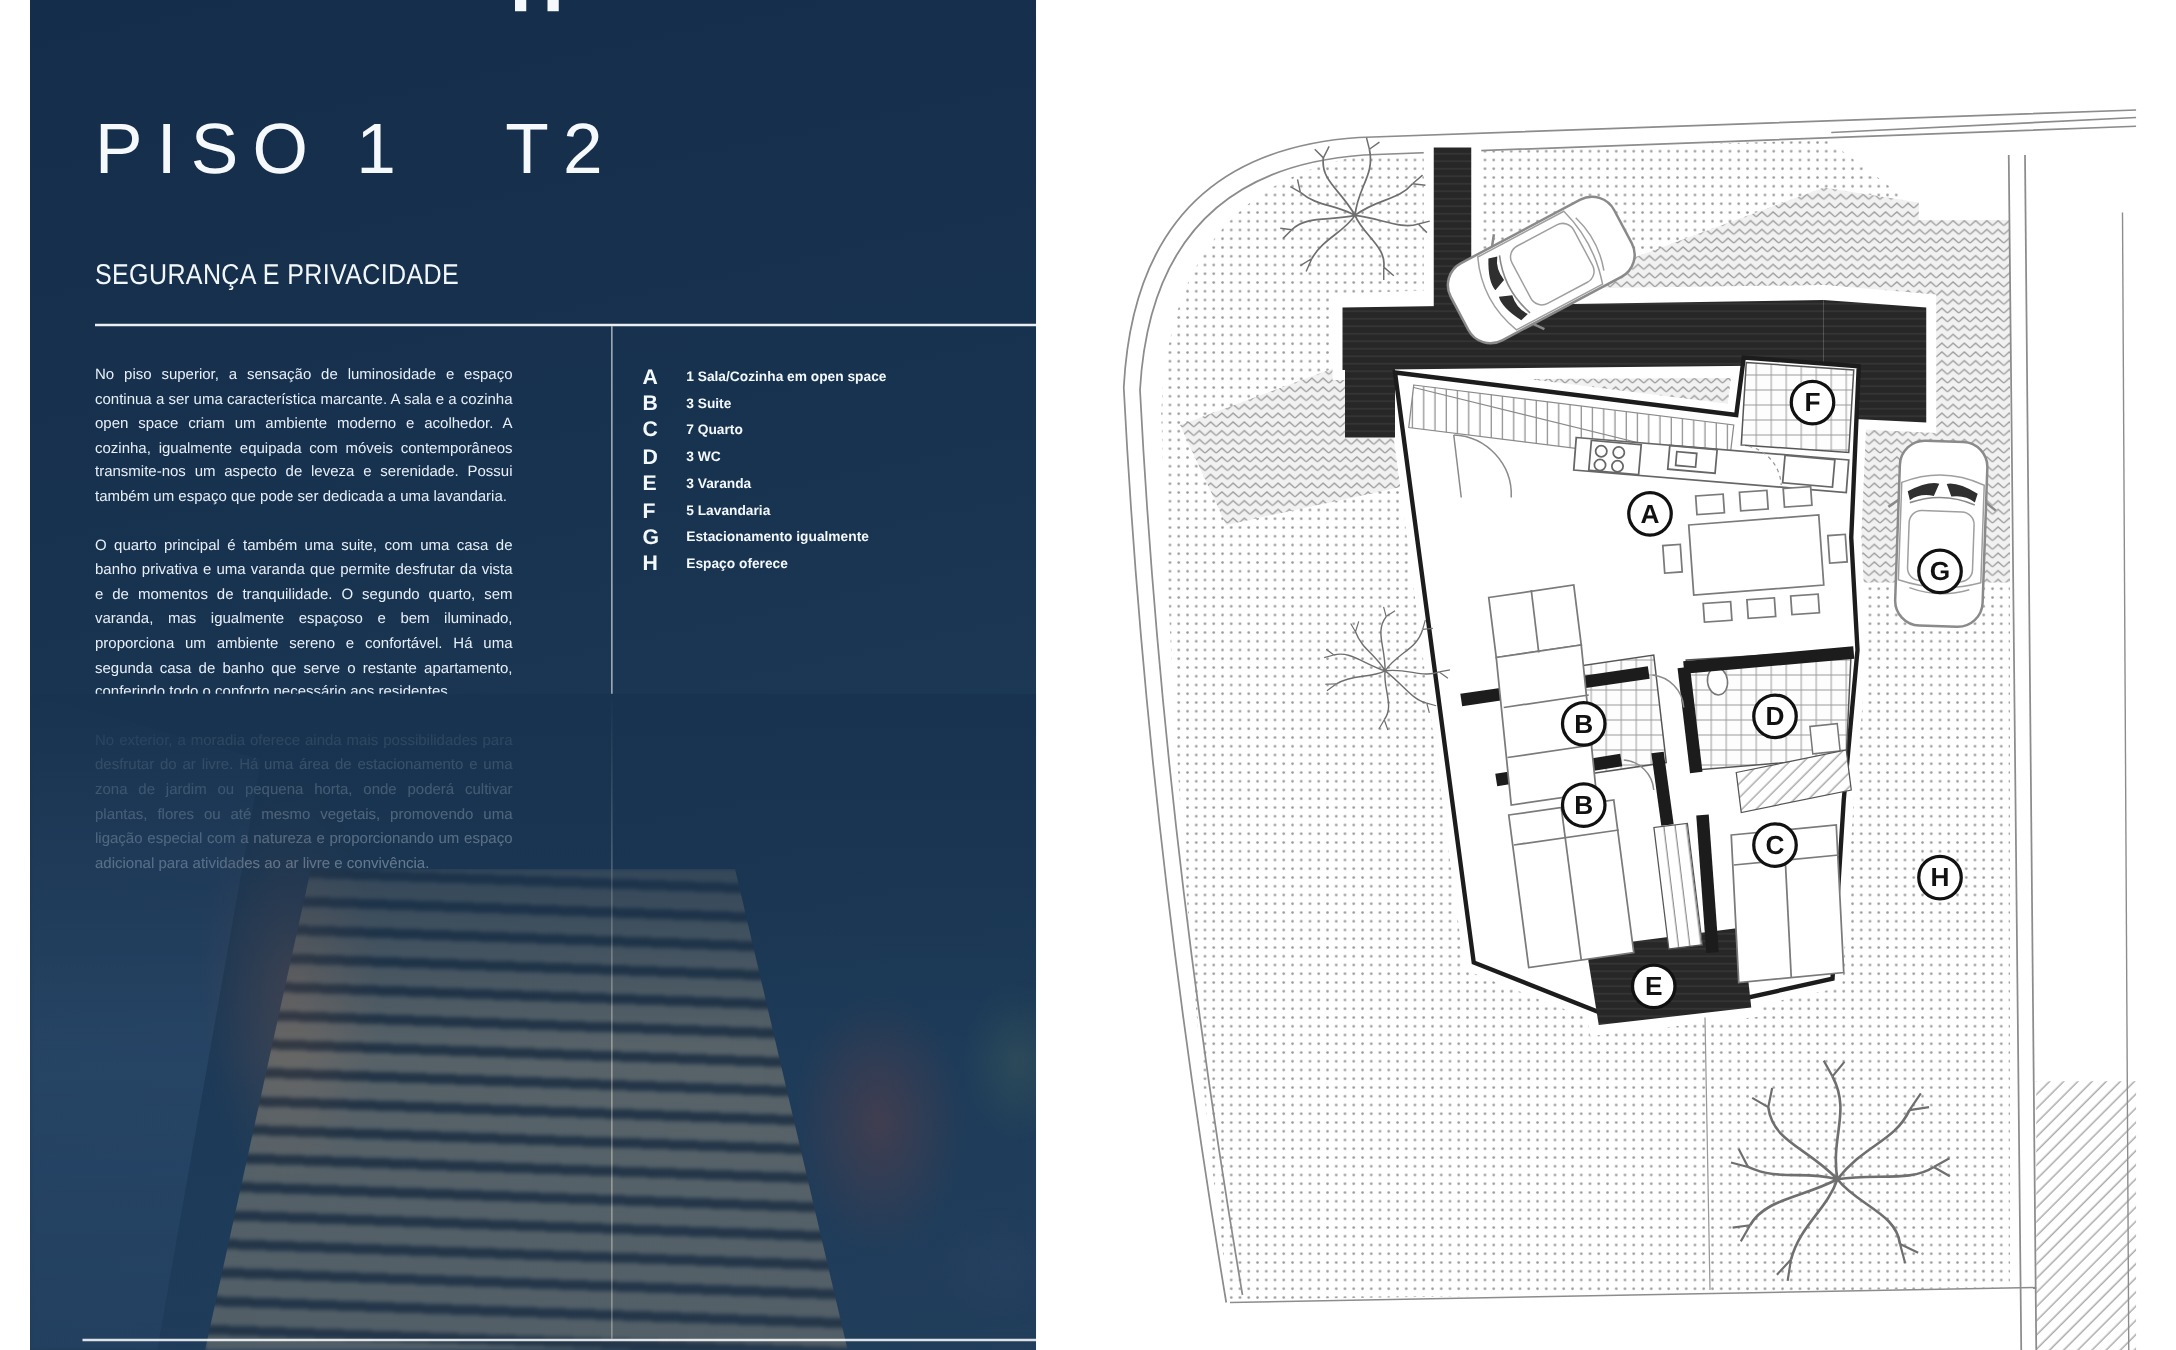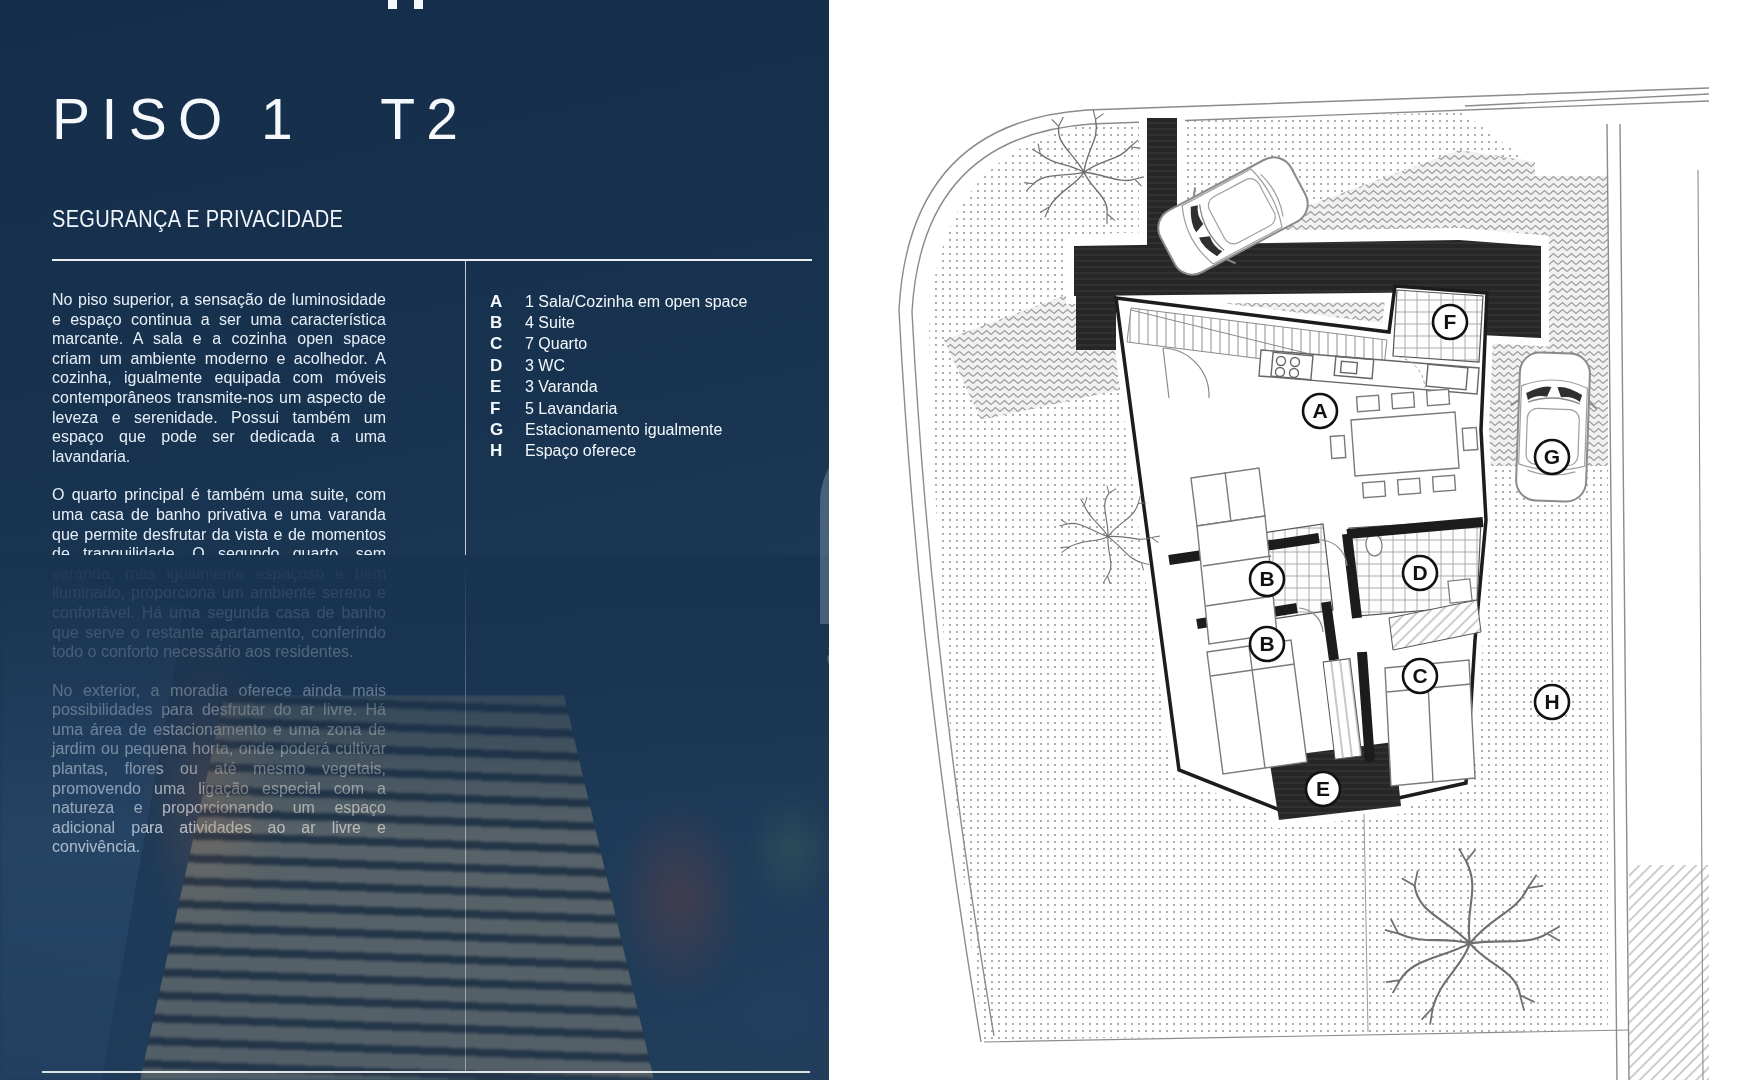--- a/index.html
+++ b/index.html
@@ -1,18 +1,18 @@
 <!DOCTYPE html>
 <html><head>
 <meta charset="utf-8">
 <style>
   * { margin:0; padding:0; box-sizing:border-box; }
   html,body { width:1741px; height:1080px; overflow:hidden; background:#fff;
               font-family:"Liberation Sans", sans-serif; }
-  .page { position:relative; width:1709px; height:1080px; display:flex; }
+  .page { position:relative; width:1709px; height:1080px; display:flex;padding-left:24px; }
 
   
   .panel { position:relative; width:861px; height:1080px; overflow:hidden;
            background:linear-gradient(168deg,#142d4a 0%,#18334f 40%,#1e3c5a 75%,#24415f 100%);
            color:#eef4fa; }
   .logo-stub { position:absolute; top:0; left:388px; width:40px; height:9px; }
   .logo-stub span { position:absolute; top:0; width:9px; height:9px; background:#f4f8fb; }
   .logo-stub span:nth-child(1){ left:0; }
   .logo-stub span:nth-child(2){ left:26px; }
 
@@ -24,27 +24,27 @@
                 transform-origin:left center; white-space:nowrap; }
 
   .rule-top { position:absolute; left:52px; top:259px; width:760px; height:2px;
               background:rgba(255,255,255,.92); }
   .rule-bottom { position:absolute; left:42px; top:1071px; width:768px; height:2px;
                  background:rgba(255,255,255,.85); }
   .v-divider { position:absolute; left:465px; top:261px; width:1px; height:810px;
                background:rgba(255,255,255,.75); }
 
   .col-text { position:absolute; left:52px; top:290px; width:334px; }
-  .col-text p { font-size:16px; line-height:19.6px; text-align:justify;
+  .col-text p { font-size:12px; line-height:19.6px; text-align:justify;
                 color:#e7eff8; margin-bottom:19px; }
 
   .legend { position:absolute; left:490px; top:291px; width:330px; }
   .legend-row { display:flex; height:21.4px; align-items:center; }
   .legend-key { width:35px; font-size:17px; font-weight:bold; color:#f3f8fc; }
-  .legend-label { font-size:16px; font-weight:normal; color:#f3f8fc; white-space:nowrap; }
+  .legend-label { font-size:11px; font-weight:bold; color:#f3f8fc; white-space:nowrap; }
 
   
   .photo { position:absolute; left:0; top:555px; width:861px; height:525px; }
   .ph-wall { position:absolute; left:0; top:0; bottom:0; width:185px; opacity:.5; filter:blur(2px);
              background:linear-gradient(180deg, rgba(100,132,178,.5), rgba(66,96,142,.4));
              clip-path:polygon(0 0,100% 10%,55% 100%,0 100%); }
   .ph-patch { position:absolute; left:138px; top:55px; width:140px; height:340px; opacity:.5;
               filter:blur(7px);
               background:radial-gradient(closest-side, rgba(204,112,70,.55), rgba(204,112,70,0)); }
   .ph-stairs { position:absolute; left:140px; top:140px; width:530px; height:385px; opacity:.40;
@@ -110,21 +110,21 @@
 
     <div class="legend">
 
         <div class="legend-row">
           <span class="legend-key">A</span>
           <span class="legend-label">1 Sala/Cozinha em open space</span>
         </div>
 
         <div class="legend-row">
           <span class="legend-key">B</span>
-          <span class="legend-label">4 Suite</span>
+          <span class="legend-label">3 Suite</span>
         </div>
 
         <div class="legend-row">
           <span class="legend-key">C</span>
           <span class="legend-label">7 Quarto</span>
         </div>
 
         <div class="legend-row">
           <span class="legend-key">D</span>
           <span class="legend-label">3 WC</span>

